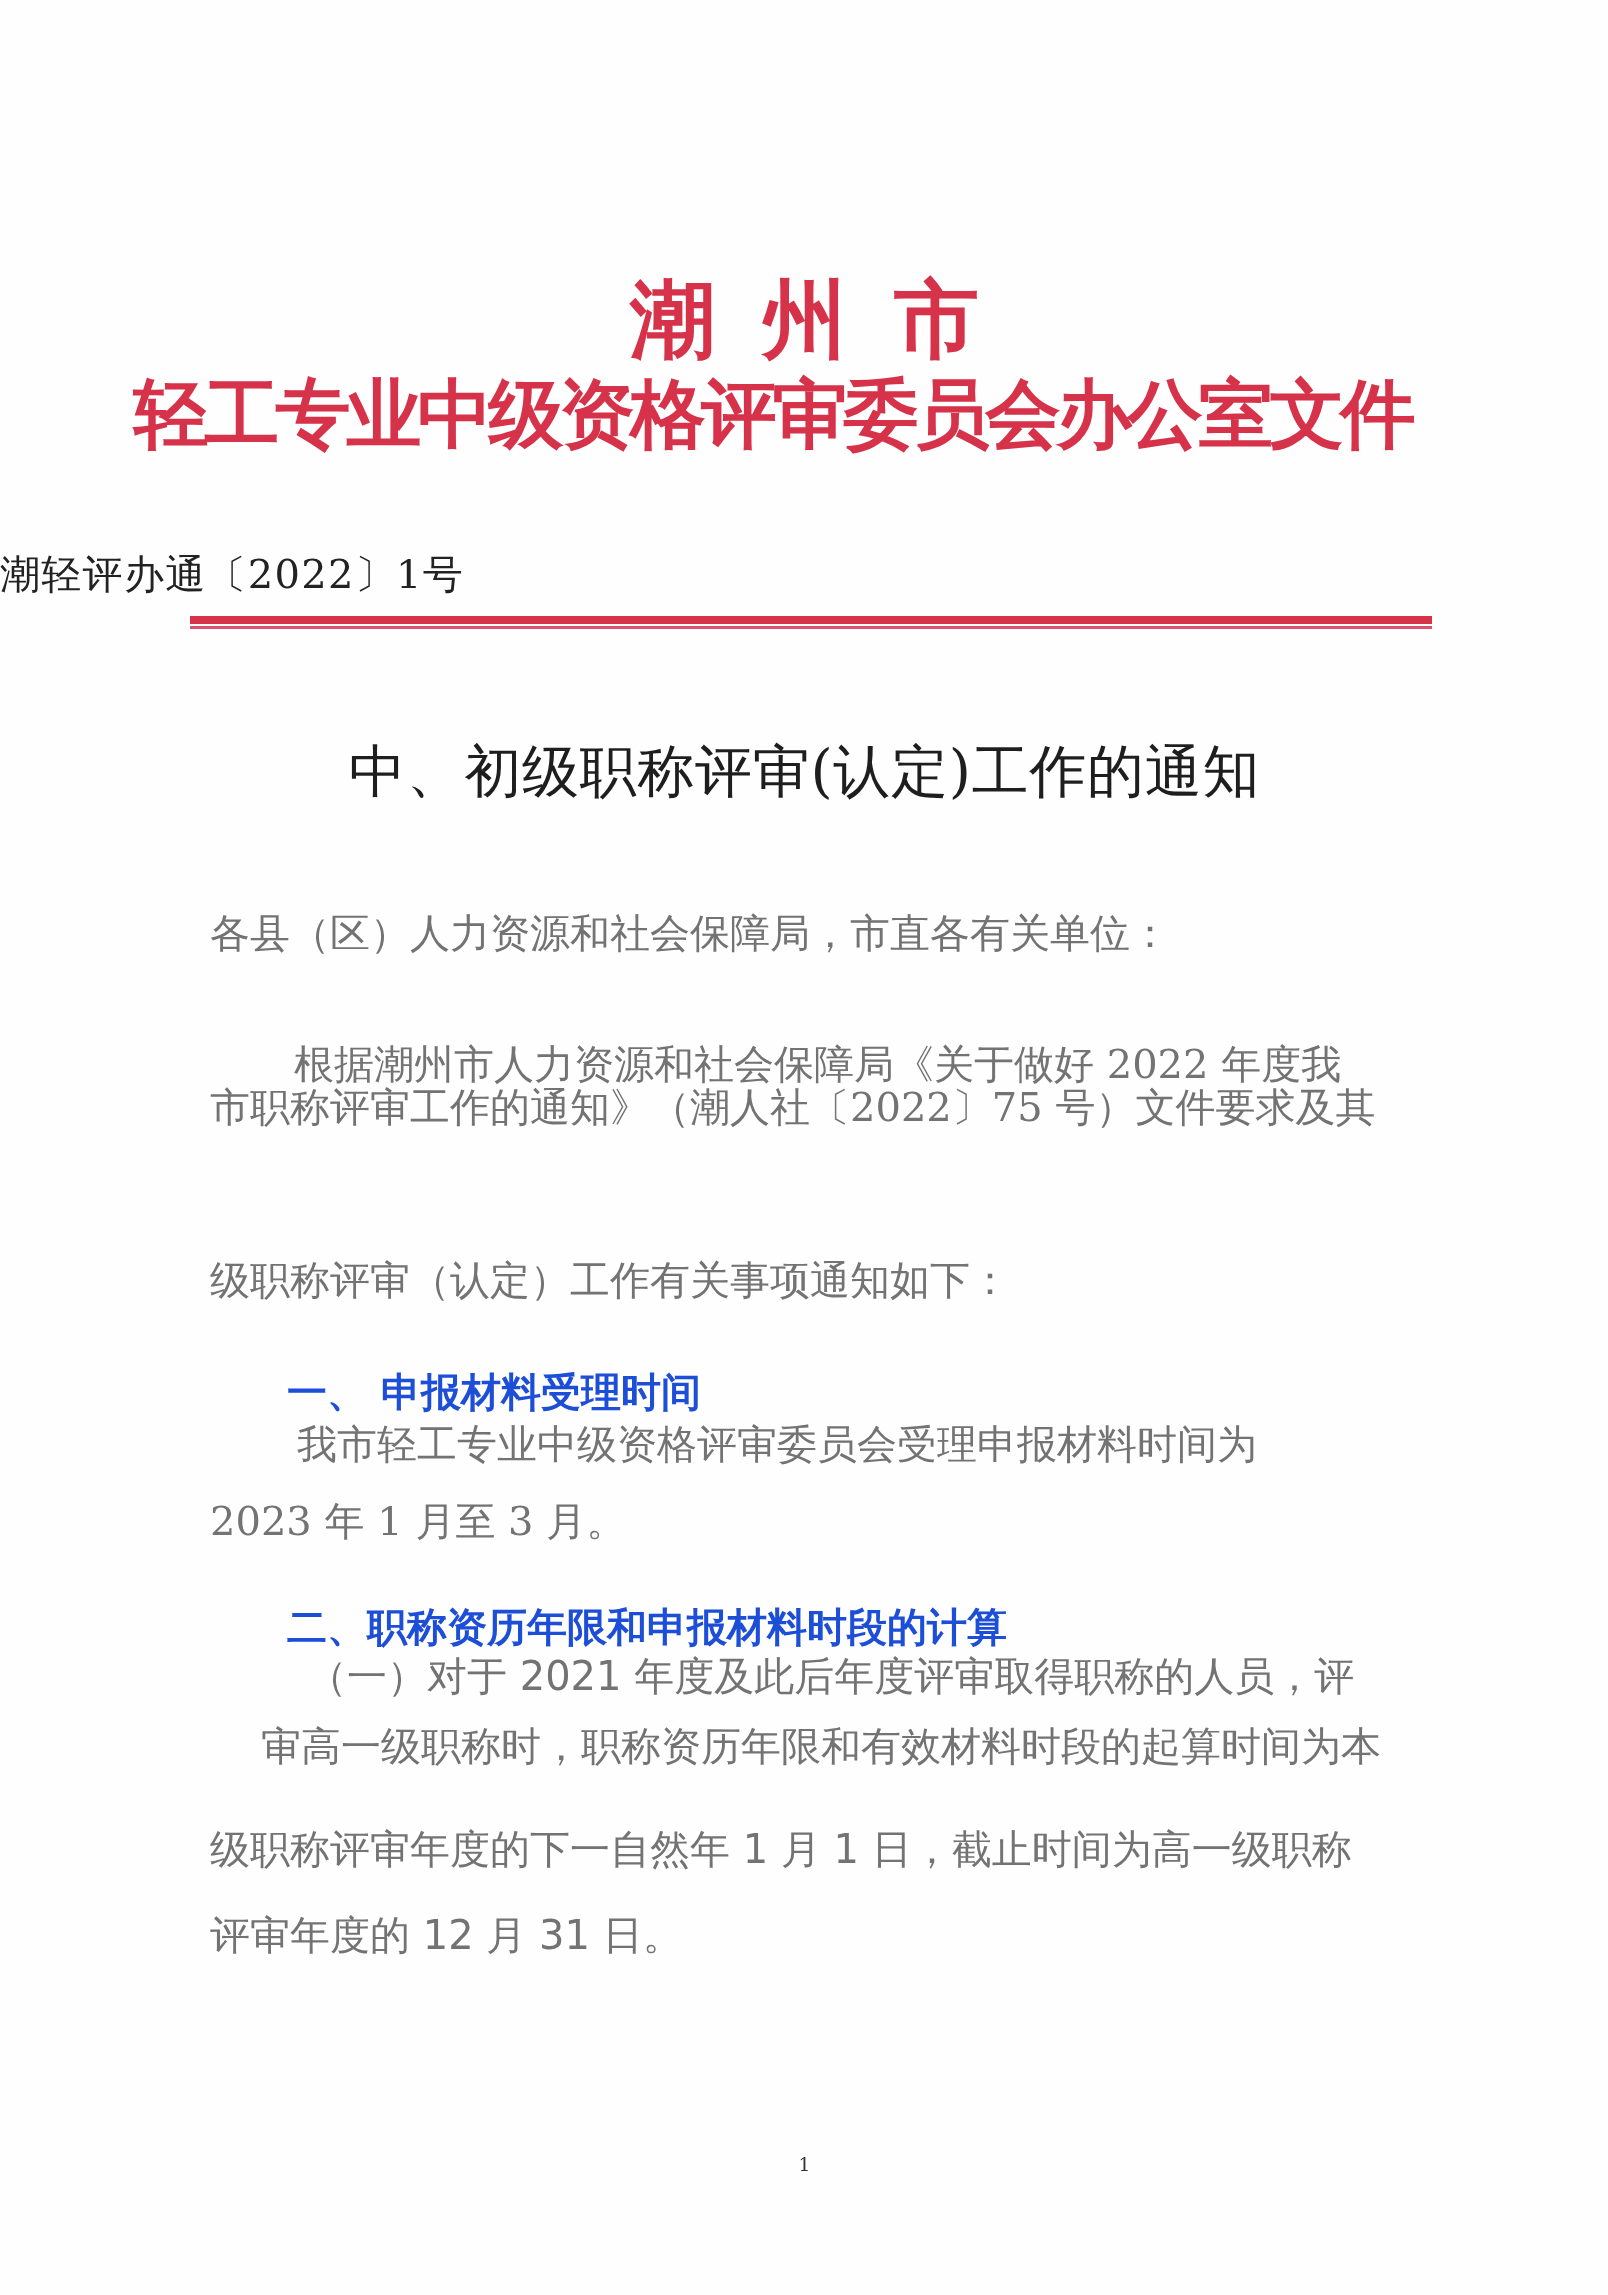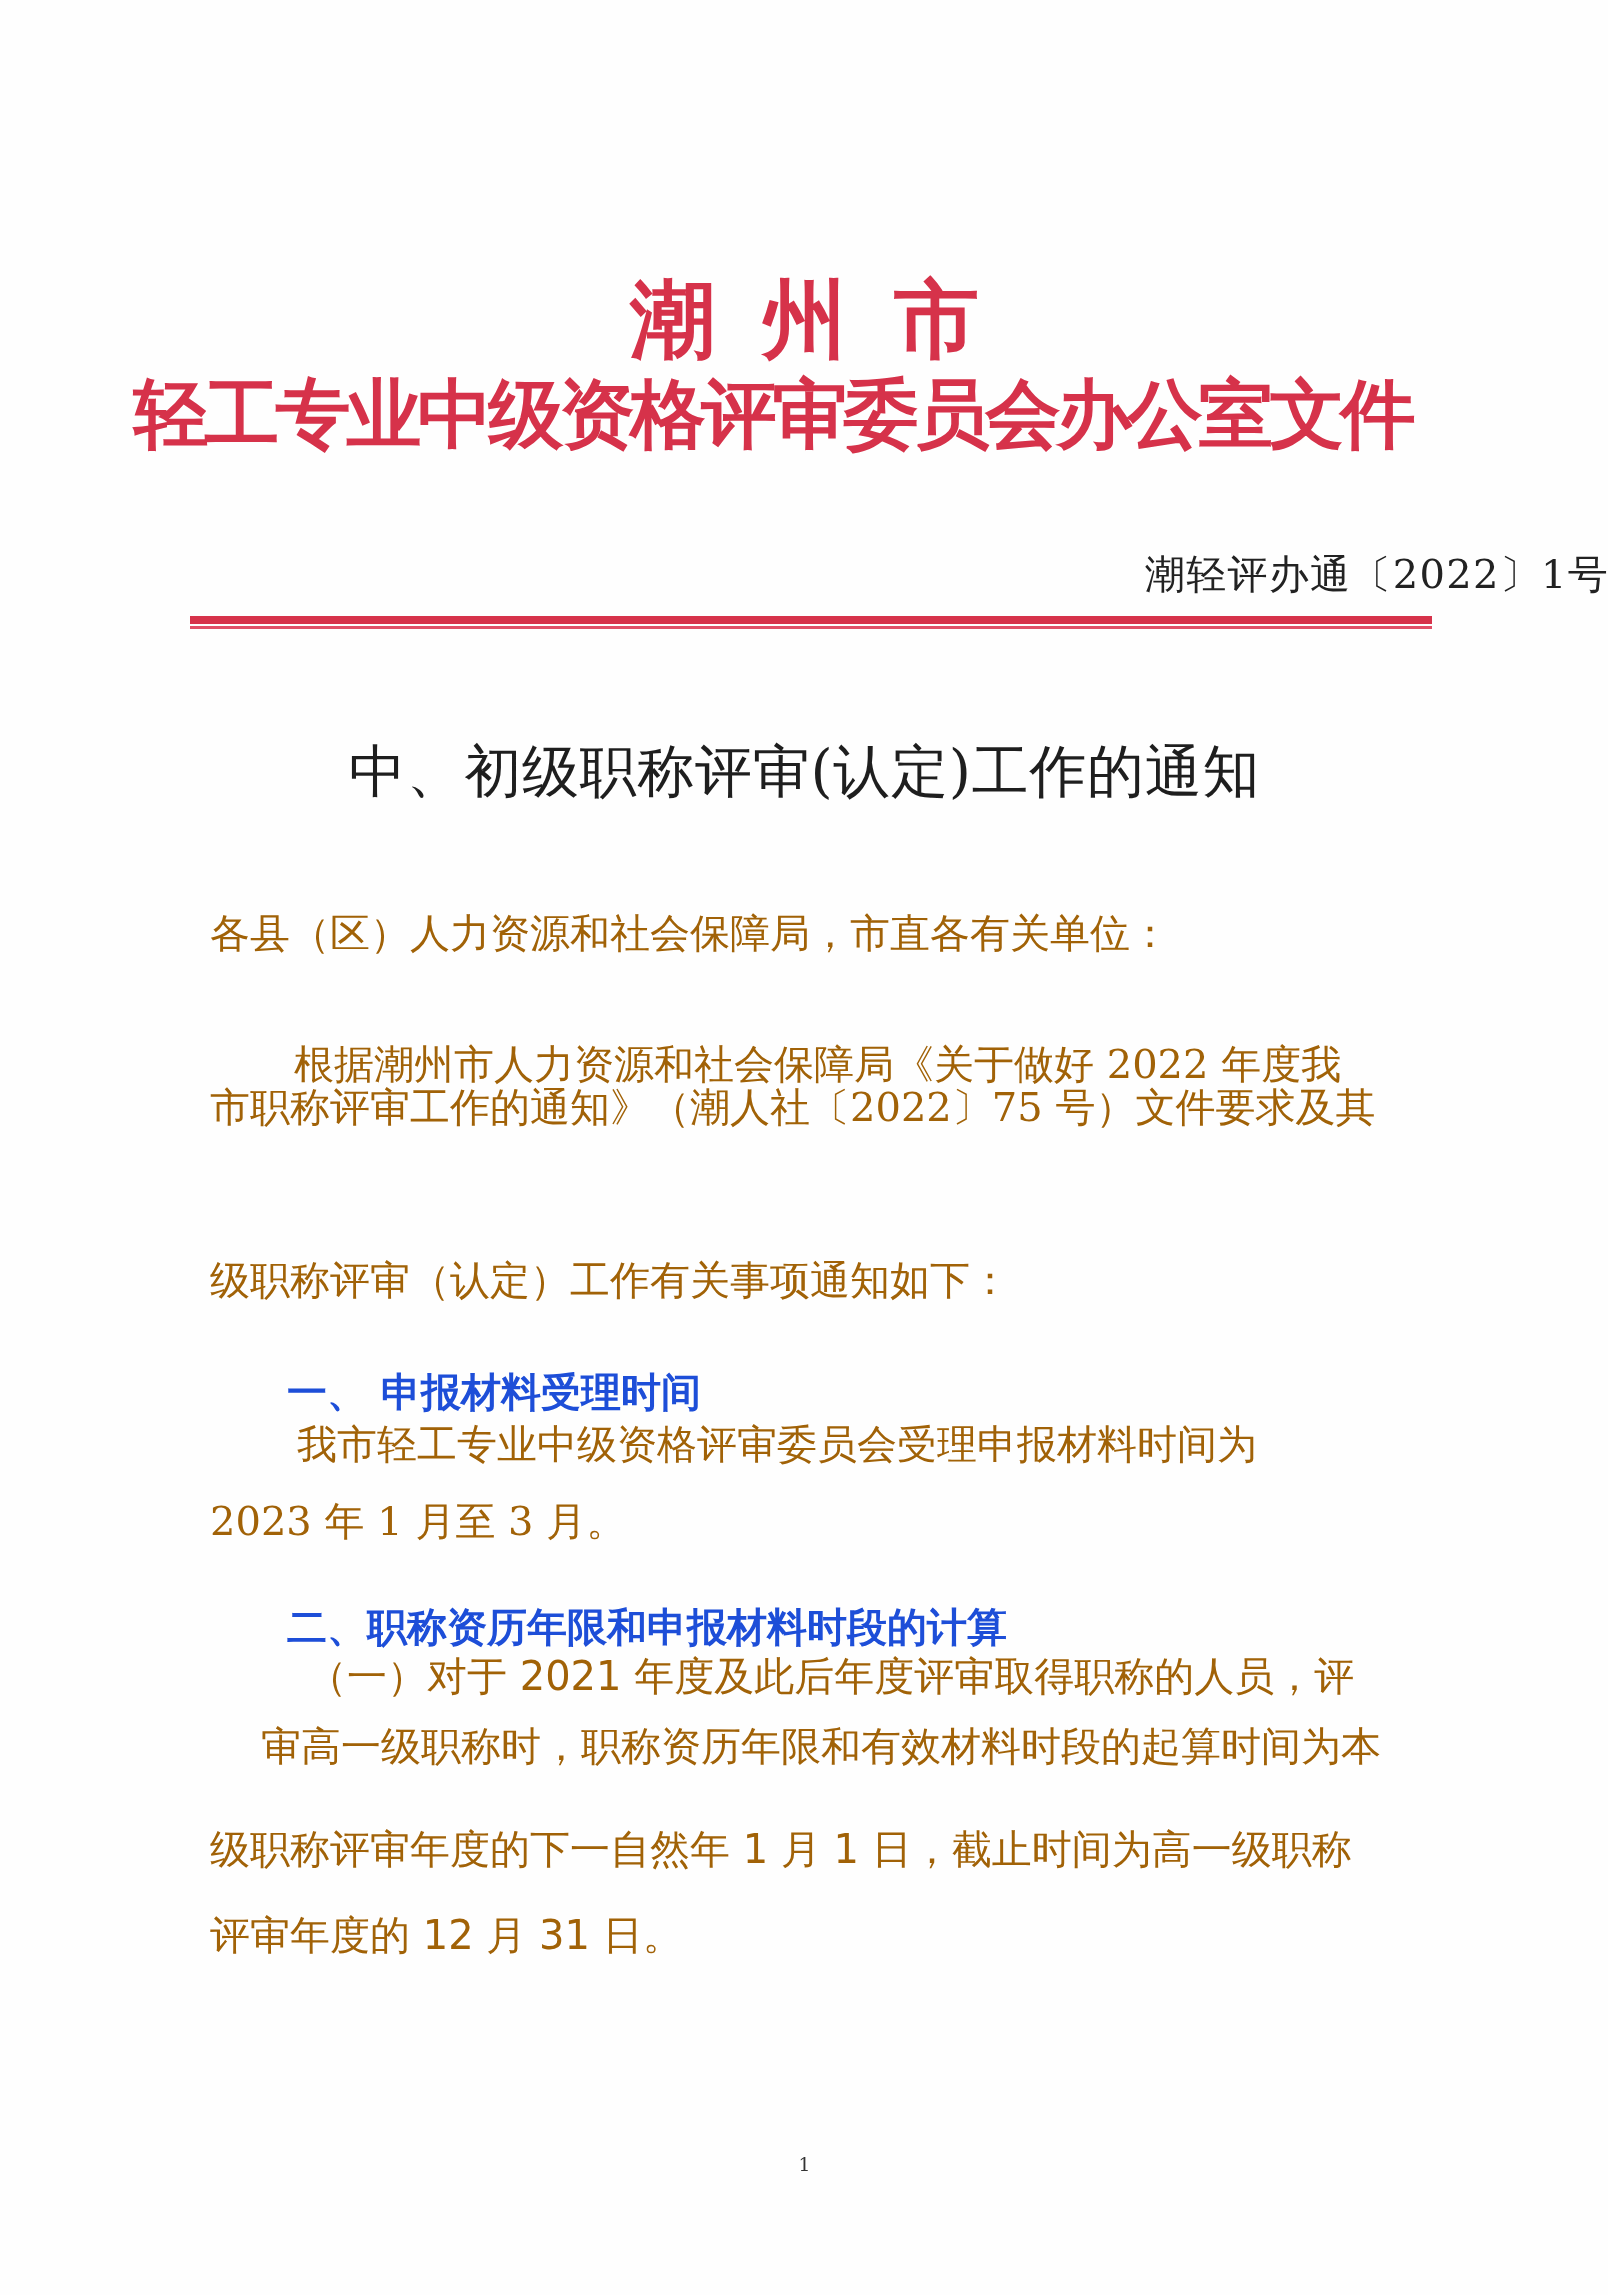--- a/index.html
+++ b/index.html
@@ -44,21 +44,21 @@
       font-family: "DejaVu Sans", "Liberation Sans", sans-serif;
       font-weight: bold;
       font-size: 75px;
       letter-spacing: -4px;
       line-height: 87px;
     }
     .doc-number {
       position: absolute;
       top: 548px;
       left: 0; width: 1609px;
-      text-align: right;
+      text-align: left;
       font-size: 40px;
       line-height: 53px;
       letter-spacing: 1.3px;
       color: #222;
     }
     .red-rule {
       position: absolute;
       left: 190px;
       width: 1242px;
       top: 616px;
@@ -83,21 +83,21 @@
       letter-spacing: 0.7px;
     }
     .title.l1 { top: 667px; }
     .title.l2 { top: 738px; }
     .body-text {
       position: absolute;
       left: 210px;
       width: 1222px;
       font-size: 40px;
       line-height: 53px;
-      color: #a16207;
+      color: #737373;
       white-space: nowrap;
     }
     .heading {
       position: absolute;
       left: 287px;
       font-family: "DejaVu Sans", "Liberation Sans", sans-serif;
       font-weight: bold;
       font-size: 40px;
       line-height: 53px;
       color: #1d4ed8;

